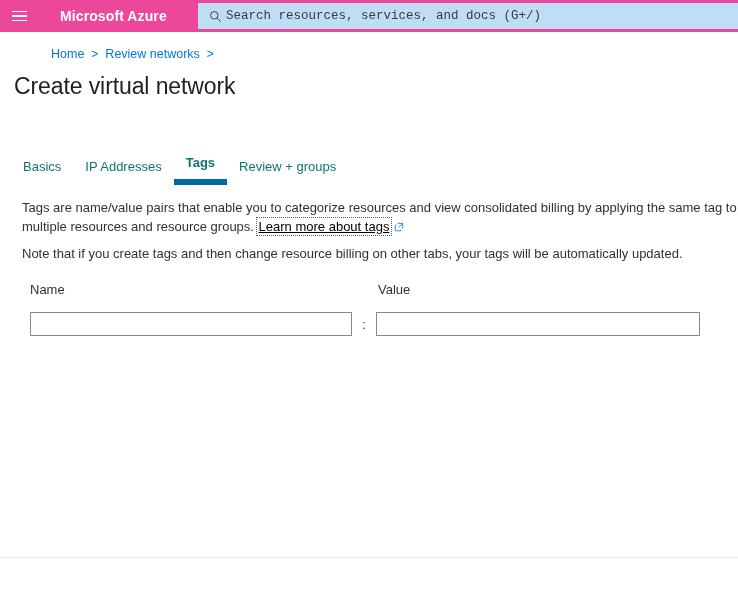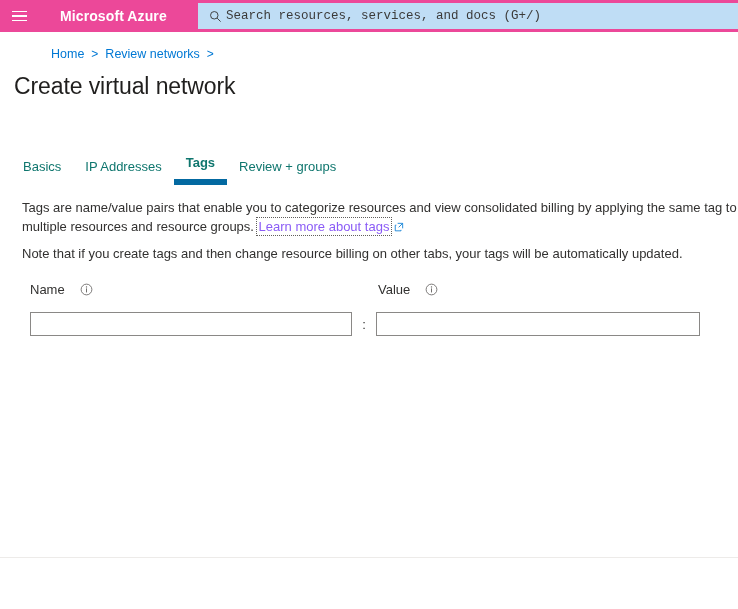--- a/index.html
+++ b/index.html
@@ -146,21 +146,22 @@
   .desc {
     position: absolute;
     left: 22px;
     top: 198px;
     width: 716px;
     font-size: 13px;
     line-height: 19px;
     color: #323130;
   }
   .learn-link {
-    color: #8b5cf6;
+    color: #000000;
+    text-decoration: underline;
     cursor: pointer;
     outline: 1px dotted #605e5c;
     outline-offset: 1px;
     padding: 0 1px;
   }
   .ext-icon {
     display: inline-block;
     vertical-align: -1px;
     margin-left: 4px;
   }
@@ -183,20 +184,21 @@
     height: 18px;
   }
   .col-label {
     position: absolute;
     font-size: 13px;
     color: #323130;
     display: flex;
     align-items: center;
     gap: 15px;
     white-space: nowrap;
+    flex-direction: column;
   }
   .col-name { left: 0; }
   .col-value { left: 348px; }
   .info-icon {
     display: inline-flex;
     align-items: center;
     cursor: pointer;
   }
 
   .tag-row {

